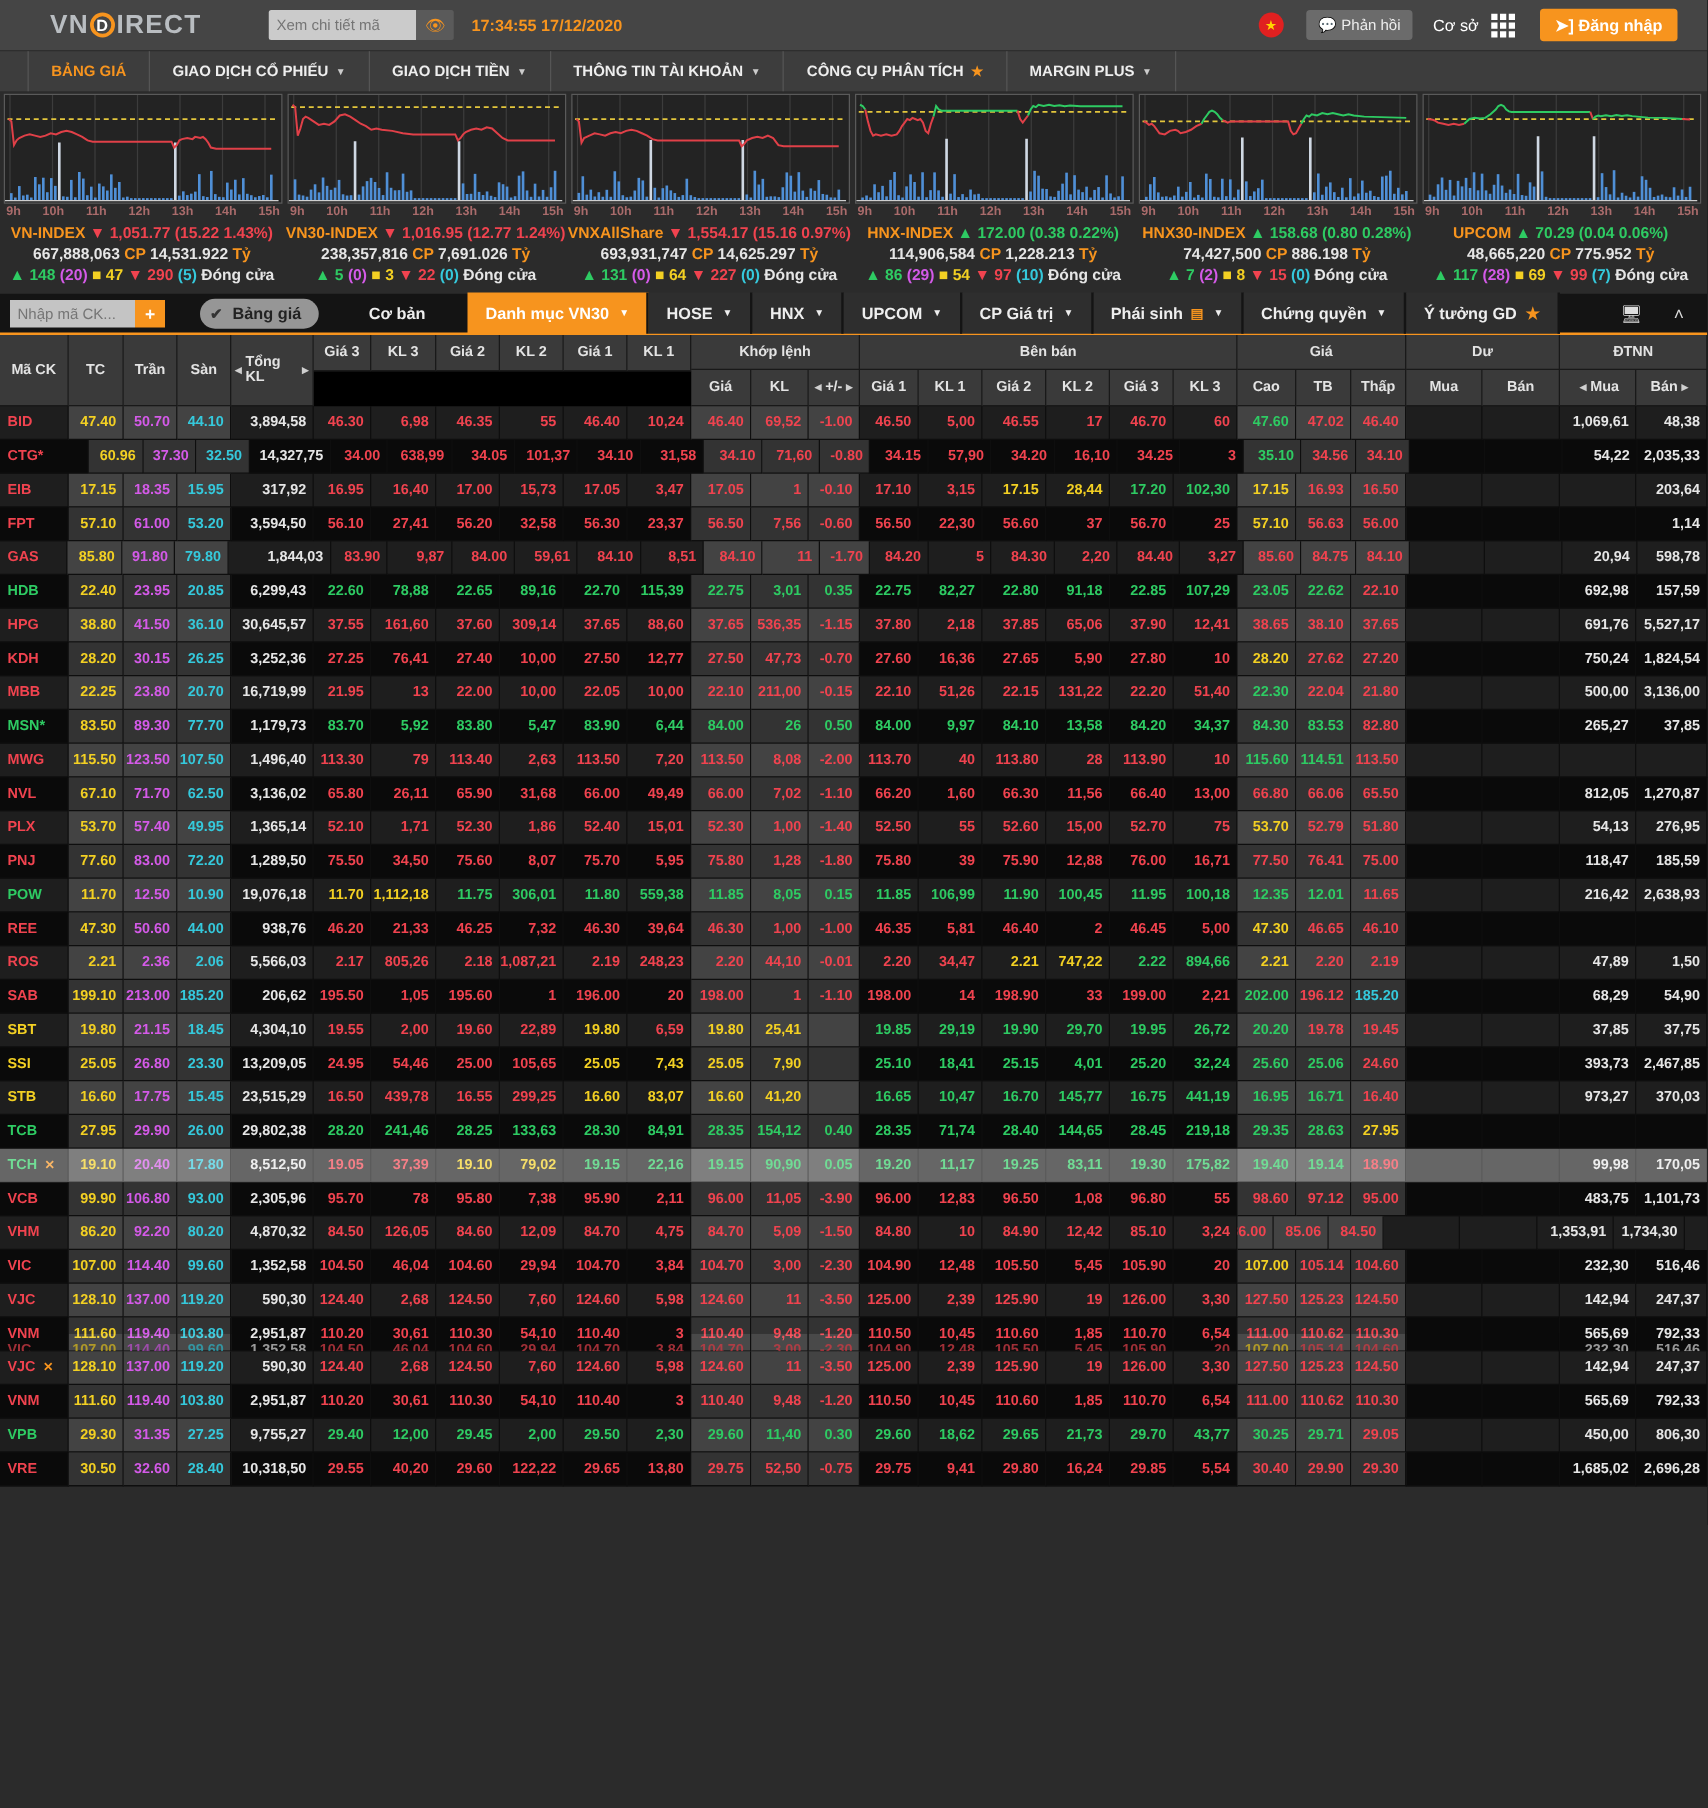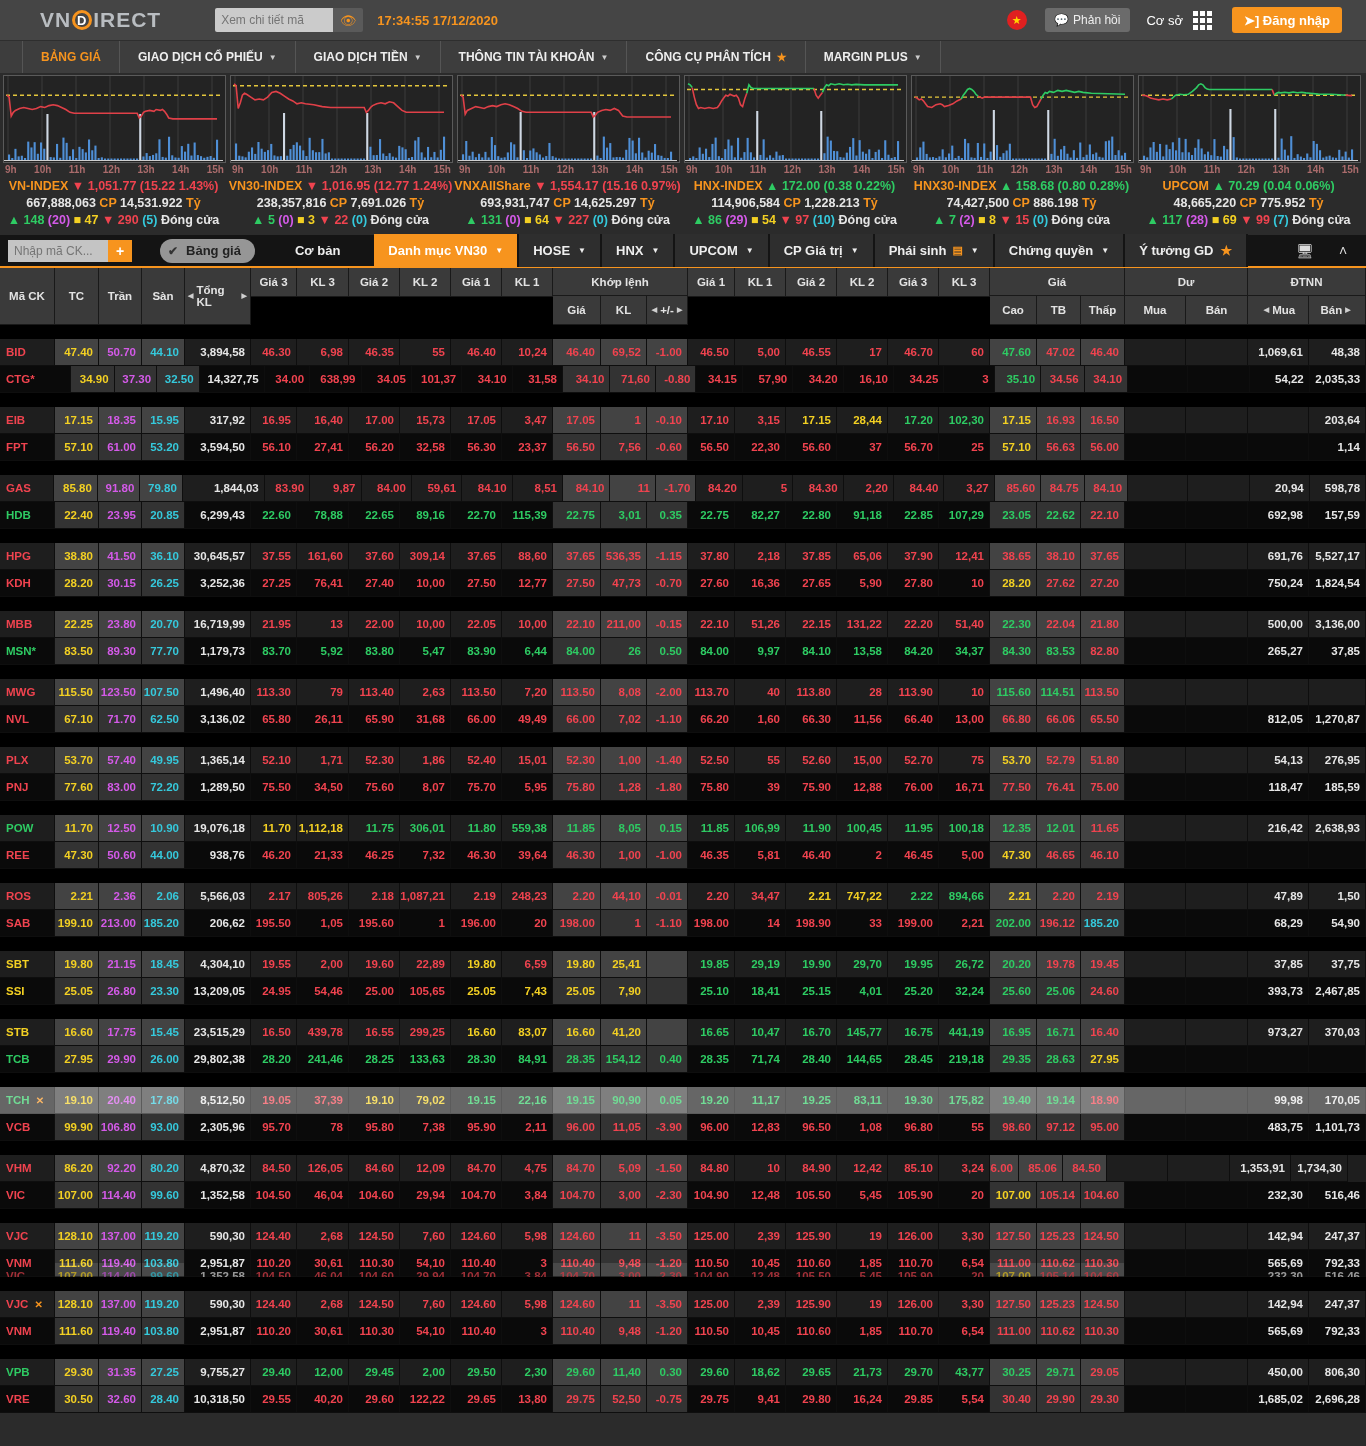--- a/index.html
+++ b/index.html
@@ -64,21 +64,21 @@
   .thead { font-size:11.5px; font-weight:bold; color:#e3e3e3; display:flex; }
   .hcell { background:#3a3a3a; border-right:1px solid #191919; border-bottom:1px solid #191919; display:flex; align-items:center; justify-content:center; }
   .hfull { height:57px; }
   .hgroup { display:flex; flex-direction:column; }
   .hgtop { height:28px; background:#3a3a3a; border-right:1px solid #191919; border-bottom:1px solid #191919; display:flex; align-items:center; justify-content:center; }
   .hgsub { display:flex; height:29px; }
   .hgsub .hcell { height:29px; }
   .arr { font-size:7px; color:#cfcfcf; margin:0 3px; }
 
   .row { display:flex; height:27px; font-size:11.5px; font-weight:bold; position:relative; }
-  .row.even { background:#1e1e1e;margin-top:14px; } .row.odd { background:#0a0a0a; }
+  .row.even { background:#1e1e1e; } .row.odd { background:#0a0a0a; }
   .row.hl::after { content:""; position:absolute; inset:0; background:rgba(255,255,255,0.32); pointer-events:none; }
   .cell { border-right:1px solid #0e0e0e; border-bottom:1px solid #0e0e0e; display:flex; align-items:center; justify-content:flex-end; padding:0 5px; overflow:hidden; white-space:nowrap; }
   .cell.sym { justify-content:flex-start; padding-left:6px; }
   .cell.gray { background:rgba(255,255,255,0.17); }
   .xmark { color:#f7941e; font-size:10px; margin-left:6px; }
   .ghost { position:absolute; left:0; top:13px; height:14px; overflow:hidden; opacity:0.65; width:100%; }
   .ghost .row { background:transparent !important; }
 
   .footer { text-align:center; padding:11px 0 14px 0; font-size:12.5px; background:#2b2b2b; }
   .footer .main { color:#f0f0f0; font-weight:bold; }
@@ -796,20 +796,21 @@
         </div>
         <div class="hgroup" style="width:135px">
           <div class="hgtop" style="width:135px">Khớp lệnh</div>
           <div class="hgsub">
             <div class="hcell" style="width:48px">Giá</div>
             <div class="hcell" style="width:46px">KL</div>
             <div class="hcell" style="width:41px"><span class="arr">◀</span> +/- <span class="arr">▶</span></div>
           </div>
         </div>
         <div class="hgroup" style="width:302px">
+          <div class="hgtop" style="width:302px">Bên bán</div>
           <div class="hgsub">
             <div class="hcell" style="width:47px">Giá 1</div>
             <div class="hcell" style="width:51px">KL 1</div>
             <div class="hcell" style="width:51px">Giá 2</div>
             <div class="hcell" style="width:51px">KL 2</div>
             <div class="hcell" style="width:51px">Giá 3</div>
             <div class="hcell" style="width:51px">KL 3</div>
           </div>
         </div>
         <div class="hgroup" style="width:135px">
@@ -860,21 +861,21 @@
           <div class="cell gray g" style="width:47px">47.60</div>
           <div class="cell gray r" style="width:44px">47.02</div>
           <div class="cell gray r" style="width:44px">46.40</div>
           <div class="cell  w" style="width:61px"></div>
           <div class="cell  w" style="width:62px"></div>
           <div class="cell  w" style="width:61px">1,069,61</div>
           <div class="cell  w" style="width:57px">48,38</div>
         </div>
         <div class="row odd">
           <div class="cell sym r" style="width:72px">CTG*</div>
-          <div class="cell gray y" style="width:44px">34.90</div>
+          <div class="cell gray y" style="width:44px">60.96</div>
           <div class="cell gray m" style="width:43px">37.30</div>
           <div class="cell gray c" style="width:43px">32.50</div>
           <div class="cell  w" style="width:66px">14,327,75</div>
           <div class="cell  r" style="width:46px">34.00</div>
           <div class="cell  r" style="width:52px">638,99</div>
           <div class="cell  r" style="width:51px">34.05</div>
           <div class="cell  r" style="width:51px">101,37</div>
           <div class="cell  r" style="width:51px">34.10</div>
           <div class="cell  r" style="width:51px">31,58</div>
           <div class="cell gray r" style="width:48px">34.10</div>

